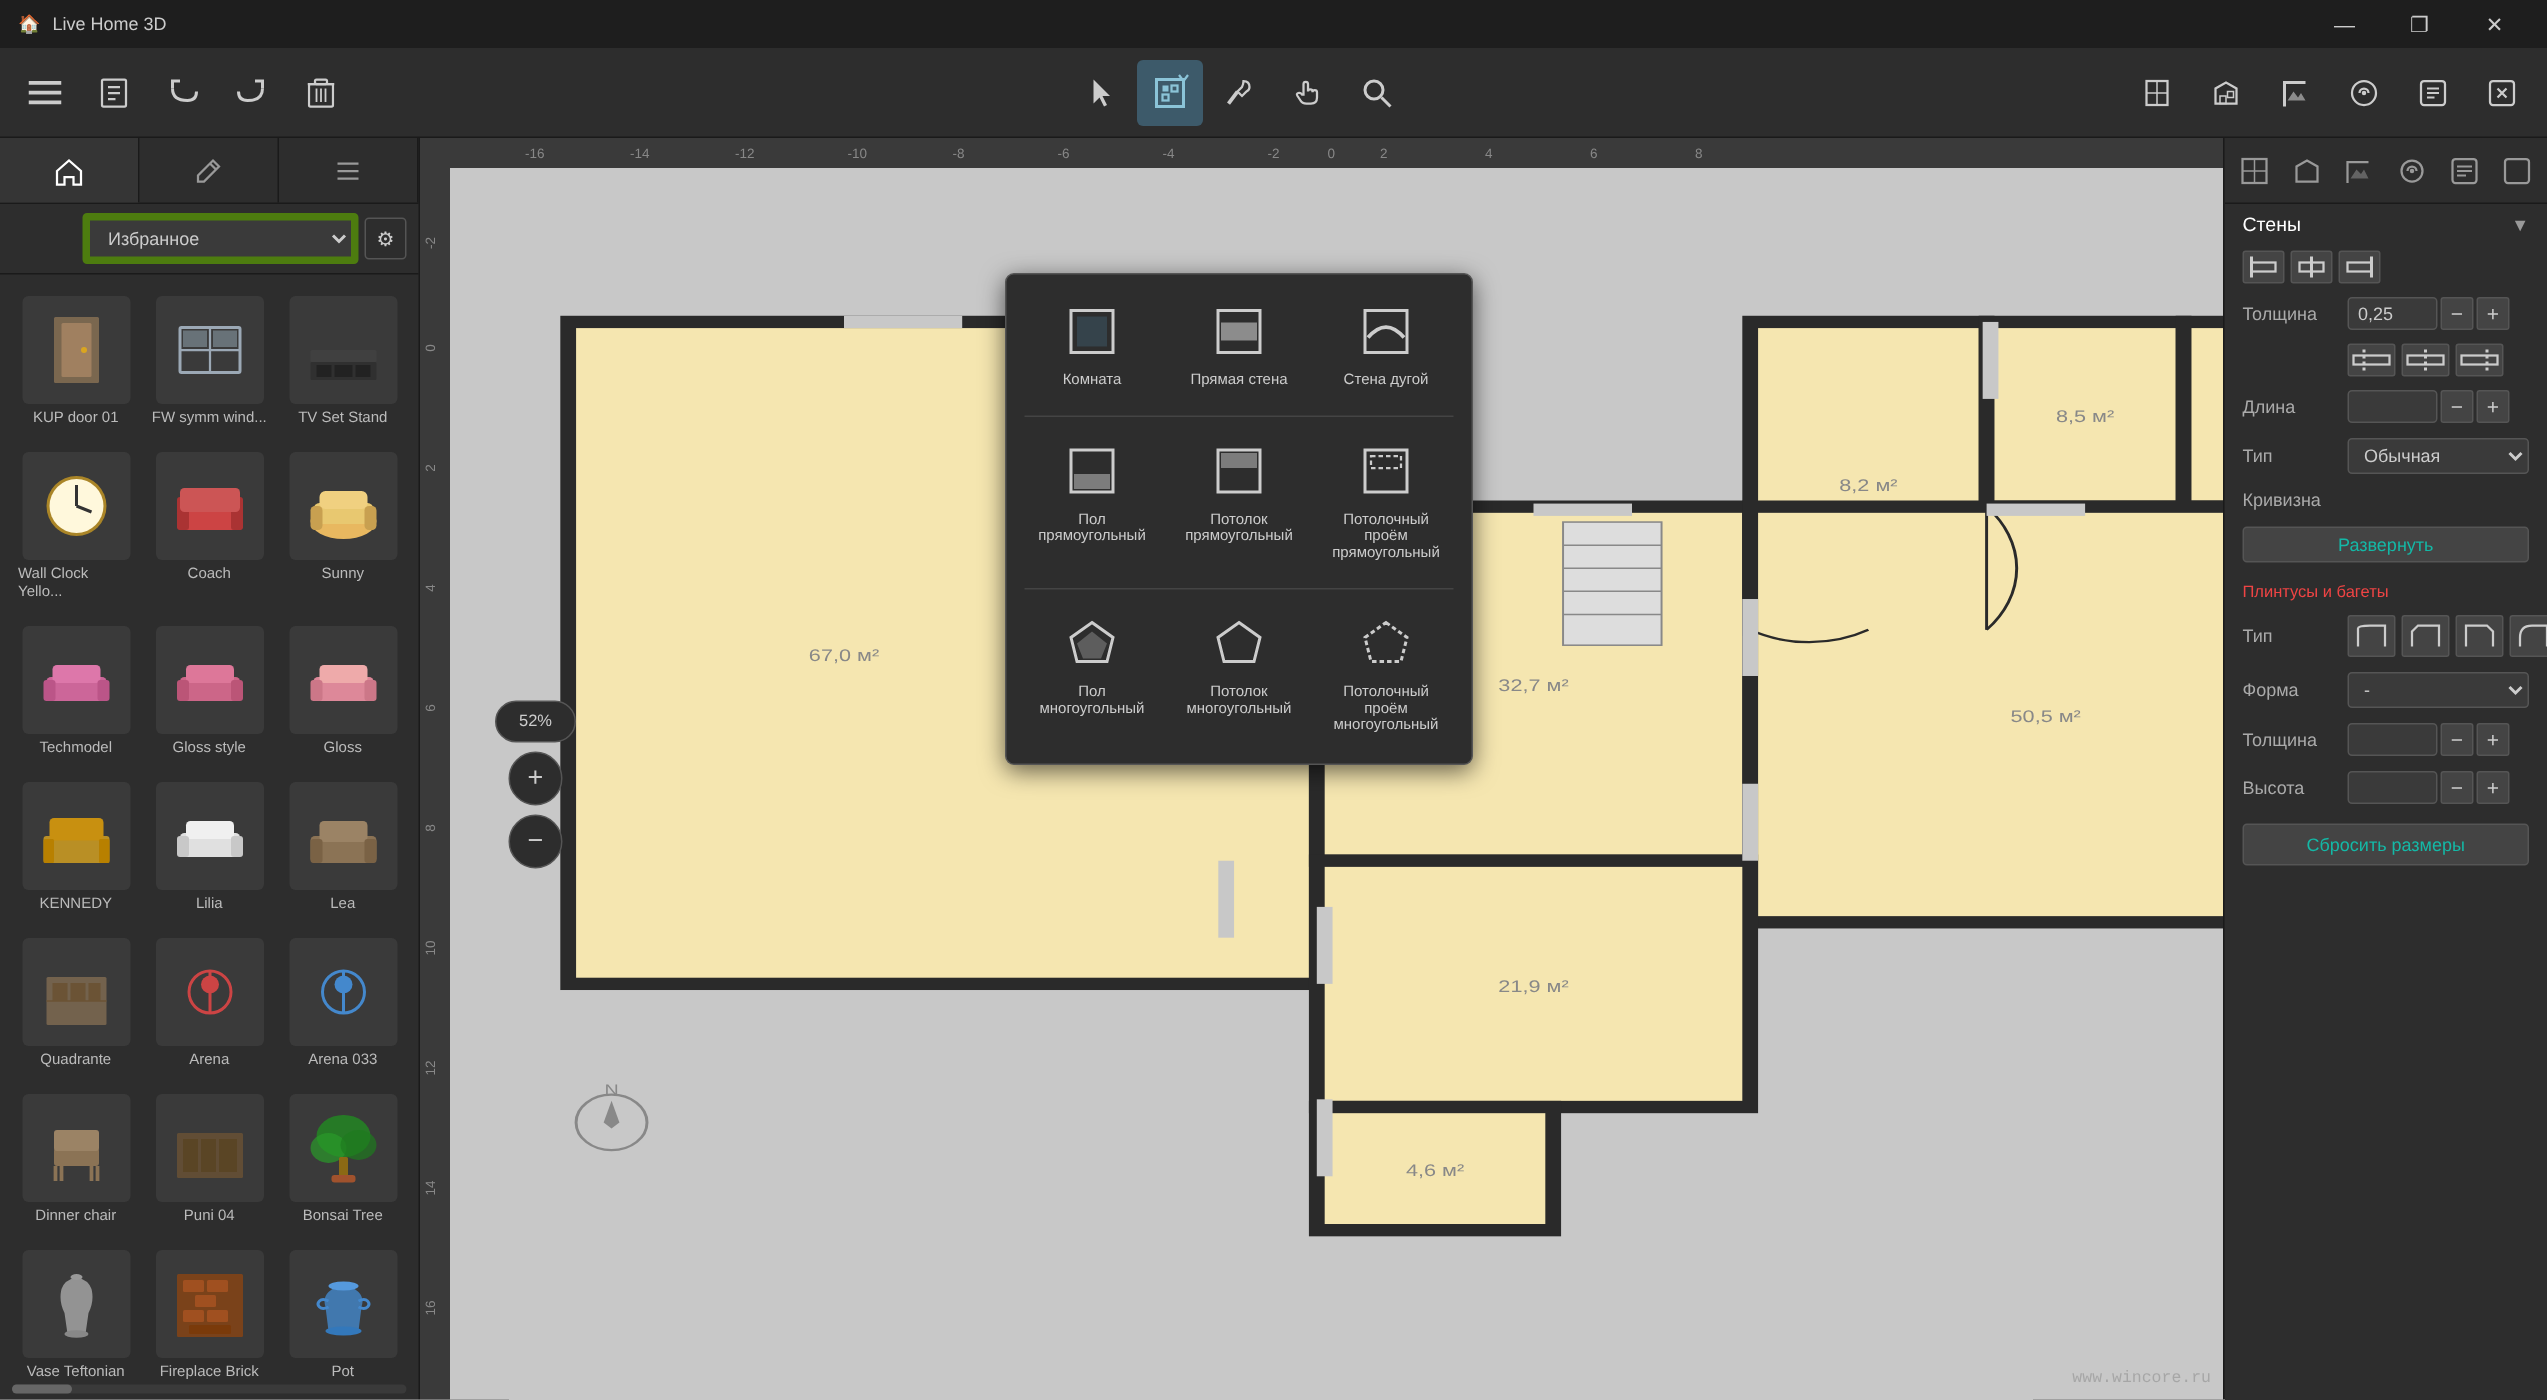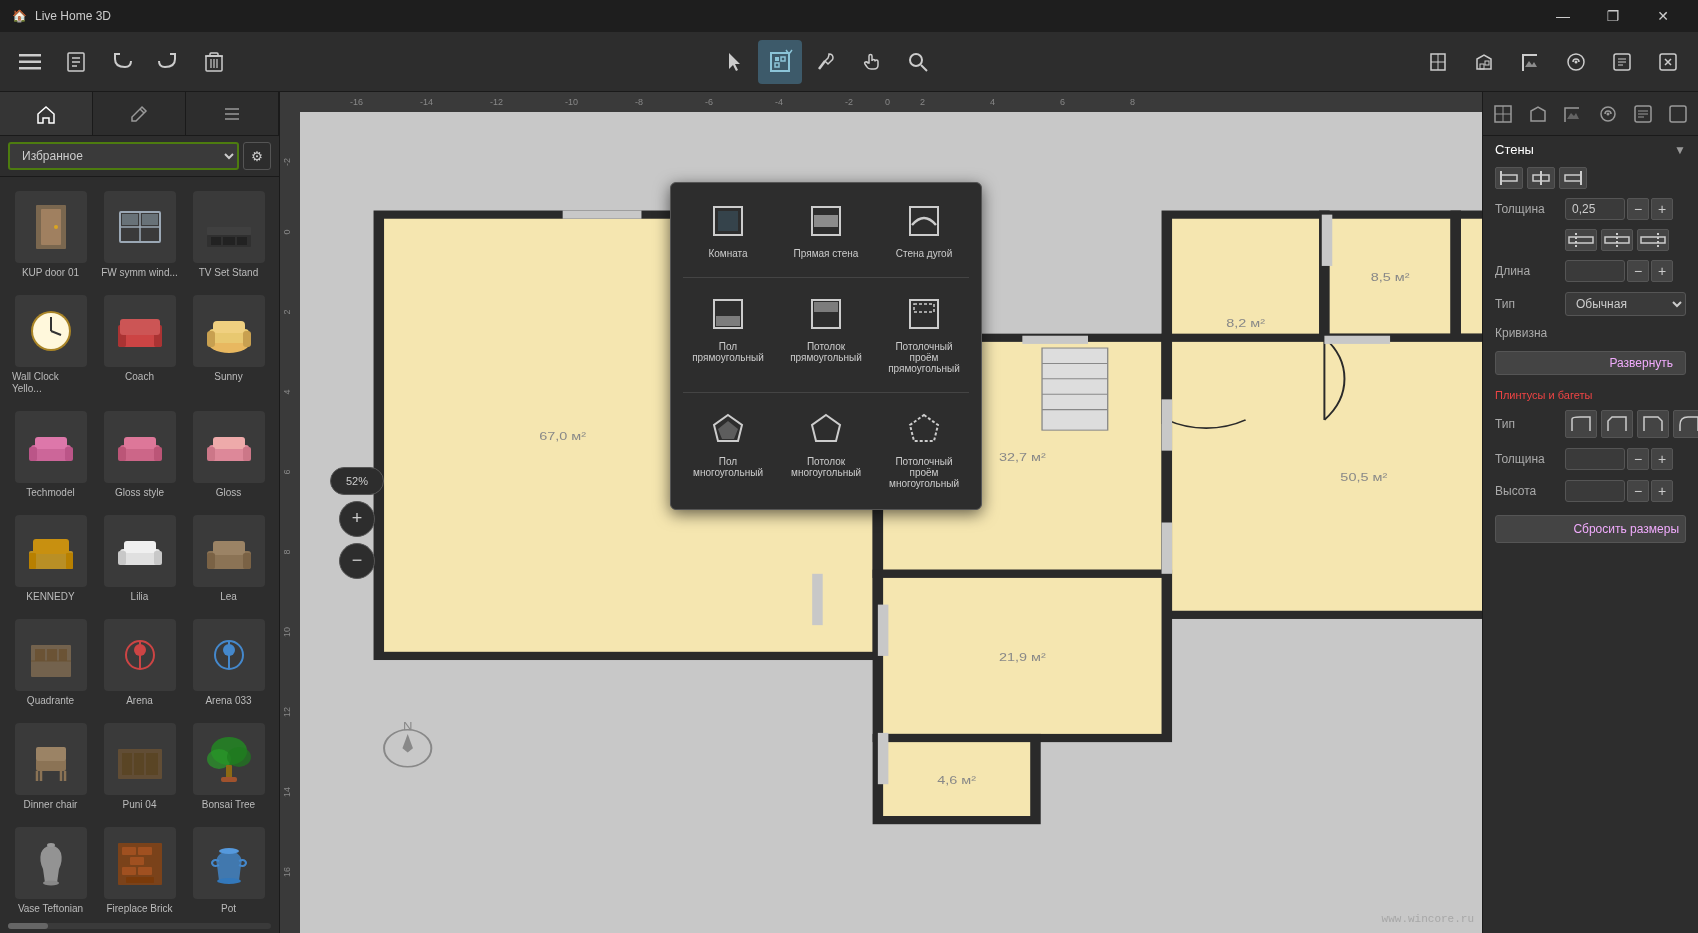--- a/index.html
+++ b/index.html
@@ -20,21 +20,21 @@
 
     
     .content { display: flex; flex: 1; overflow: hidden; }
 
     
     .left-sidebar { width: 280px; background: #2d2d2d; border-right: 1px solid #1a1a1a; display: flex; flex-direction: column; flex-shrink: 0; }
     .sidebar-tabs { display: flex; height: 44px; border-bottom: 1px solid #1a1a1a; }
     .sidebar-tab { flex: 1; display: flex; align-items: center; justify-content: center; cursor: pointer; color: #999; font-size: 18px; border-right: 1px solid #1a1a1a; }
     .sidebar-tab.active { color: #fff; background: #353535; }
     .sidebar-header { display: flex; align-items: center; padding: 6px 8px; border-bottom: 1px solid #1a1a1a; gap: 4px; }
-    .sidebar-dropdown { flex: 1; background: #3a3a3a; border: 2px solid #4d7c0f; color: #ccc; padding: 4px 8px; border-radius: 3px; font-size: 12px; cursor: pointer; }
+    .sidebar-dropdown { flex: 1; background: #3a3a3a; border: 5px solid #4d7c0f; color: #ccc; padding: 4px 8px; border-radius: 3px; font-size: 12px; cursor: pointer; margin-left: 47px; }
     .sidebar-settings-btn { width: 28px; height: 28px; background: transparent; border: 1px solid #555; border-radius: 3px; color: #ccc; cursor: pointer; display: flex; align-items: center; justify-content: center; }
     .items-grid { display: grid; grid-template-columns: repeat(3, 1fr); gap: 4px; padding: 8px; overflow-y: auto; flex: 1; }
     .item-cell { display: flex; flex-direction: column; align-items: center; padding: 6px 4px; border-radius: 4px; cursor: pointer; }
     .item-thumb { width: 72px; height: 72px; background: #3a3a3a; border-radius: 4px; display: flex; align-items: center; justify-content: center; overflow: hidden; margin-bottom: 4px; }
     .item-thumb svg { width: 60px; height: 60px; }
     .item-label { font-size: 10px; color: #bbb; line-height: 1.2; }
     .sidebar-scrollbar { height: 6px; background: #3a3a3a; margin: 4px 8px; border-radius: 3px; }
     .sidebar-scrollbar-thumb { width: 40px; height: 6px; background: #666; border-radius: 3px; }
 
     
@@ -60,21 +60,21 @@
     .right-tab { width: 36px; height: 36px; background: transparent; border: none; color: #999; cursor: pointer; display: flex; align-items: center; justify-content: center; border-radius: 4px; font-size: 16px; }
     .right-section-header { display: flex; align-items: center; justify-content: space-between; padding: 6px 12px; }
     .right-section-title { color: #fff; font-size: 13px; font-weight: 500; }
     .right-section-chevron { color: #999; font-size: 12px; }
     .prop-row { display: flex; align-items: center; padding: 5px 12px; }
     .prop-label { color: #aaa; font-size: 12px; width: 70px; flex-shrink: 0; }
     .prop-input { background: #3a3a3a; border: 1px solid #555; color: #ccc; padding: 3px 6px; border-radius: 3px; font-size: 12px; width: 70px; }
     .prop-stepper { display: flex; gap: 2px; align-items: center; }
     .stepper-btn { width: 22px; height: 22px; background: #444; border: 1px solid #555; color: #ccc; cursor: pointer; display: flex; align-items: center; justify-content: center; font-size: 14px; border-radius: 2px; }
     .prop-select { background: #3a3a3a; border: 1px solid #555; color: #ccc; padding: 3px 6px; border-radius: 3px; font-size: 12px; flex: 1; }
-    .prop-btn { background: #444; border: 1px solid #555; color: #f0abfc; padding: 4px 12px; border-radius: 3px; font-size: 12px; cursor: pointer; flex: 1; text-align: right; }
+    .prop-btn { background: #444; border: 1px solid #555; color: #14b8a6; padding: 4px 12px; border-radius: 3px; font-size: 12px; cursor: pointer; flex: 1; text-align: center; }
     .align-icon { width: 28px; height: 22px; background: #444; border: 1px solid #555; border-radius: 2px; display: flex; align-items: center; justify-content: center; cursor: pointer; font-size: 12px; color: #ccc; }
     .section-divider-title { padding: 8px 12px 4px; color: #ef4444; font-size: 11px; font-weight: 400; }
     .plinth-shapes { display: flex; gap: 4px; padding: 0 12px; }
     .plinth-shape { width: 32px; height: 28px; background: #444; border: 1px solid #555; border-radius: 2px; cursor: pointer; display: flex; align-items: center; justify-content: center; }
     .watermark { position: absolute; bottom: 8px; right: 8px; color: #999; font-size: 11px; opacity: 0.7; font-family: Liberation Mono, monospace; }
   </style>
 </head>
 <body>
 
 <div class="titlebar">
@@ -843,20 +843,26 @@
             </svg>
         </div>
         <div class="plinth-shape">
           <svg width="22" height="18" viewBox="0 0 22 18">
               <path d="M2 16 L2 10 Q2 2 10 2 L20 2 L20 16" fill="none" stroke="#ccc" stroke-width="1.5"></path>
             </svg>
         </div>
       </div>
     </div>
 
+    <div class="prop-row">
+      <span class="prop-label">Форма</span>
+      <select class="prop-select">
+        <option>-</option>
+      </select>
+    </div>
 
     <div class="prop-row">
       <span class="prop-label">Толщина</span>
       <div class="prop-stepper">
         <input class="prop-input" type="text" style="width: 60px;">
         <button class="stepper-btn">−</button>
         <button class="stepper-btn">+</button>
       </div>
     </div>
 

